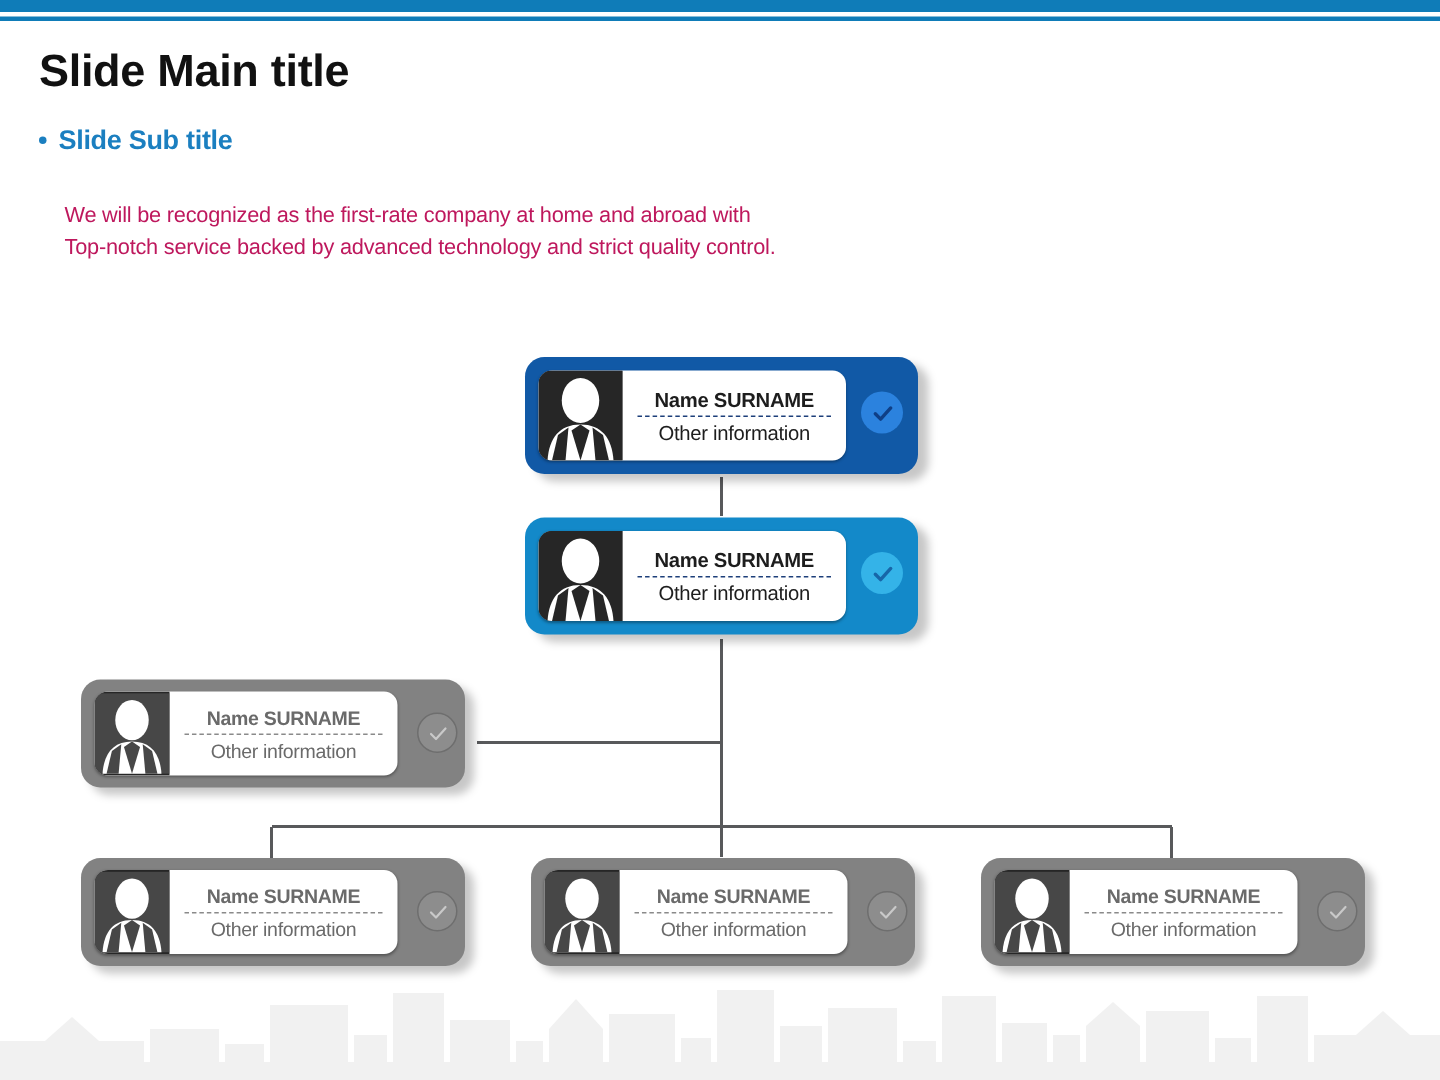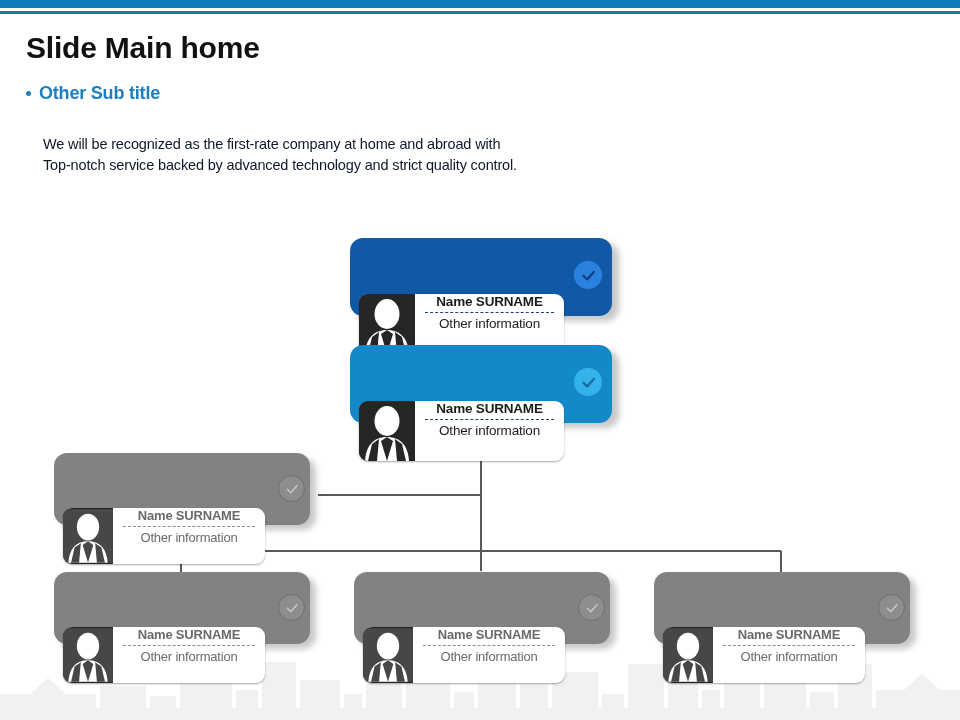--- a/index.html
+++ b/index.html
@@ -57,21 +57,21 @@
     font-weight: bold;
     color: #1b7fc0;
     letter-spacing: -0.2px;
     white-space: nowrap;
   }
   #body-text {
     position: absolute;
     left: 43px; top: 134px;
     font-size: 14.5px;
     line-height: 21px;
-    color: #0f172a;
+    color: #be185d;
     white-space: pre-line;
     letter-spacing: -0.15px;
   }
 
   
   #skyline {
     position: absolute;
     left: 0; bottom: 0;
     width: 960px; height: 86px;
     pointer-events: none;
@@ -98,24 +98,23 @@
     border-radius: 13px;
     background: rgba(0,0,0,0.22);
     filter: blur(3px);
   }
   .node-inner {
     position: absolute;
     left: 9px;
     background: #ffffff;
     border-radius: 9px;
     display: flex;
-    align-items: flex-start;
+    align-items: center;
     box-shadow: 0 1px 2px rgba(0,0,0,0.35);
     overflow: hidden;
-    margin-top: 47px;
   }
   .avatar {
     flex: 0 0 auto;
     background: #262626;
     display: block;
   }
   .node-text {
     flex: 1 1 auto;
     display: flex;
     flex-direction: column;
@@ -160,25 +159,25 @@
   .theme-gray { background: #828282; }
   .theme-gray .node-name, .theme-gray .node-info { color: #6a6a6a; }
   .theme-gray .node-sep { border-color: #8a8a8a; }
 </style>
 </head>
 <body>
 
 <div id="top-bar-thick"></div>
 <div id="top-bar-thin"></div>
 
-<div id="slide-title">Slide Main home</div>
+<div id="slide-title">Slide Main title</div>
 
 <div id="subtitle-row">
   <span id="subtitle-bullet"></span>
-  <span id="slide-subtitle">Other Sub title</span>
+  <span id="slide-subtitle">Slide Sub title</span>
 </div>
 
 <div id="body-text">We will be recognized as the first-rate company at home and abroad with
 Top-notch service backed by advanced technology and strict quality control.</div>
 
 <svg id="skyline" viewBox="0 0 960 86" preserveAspectRatio="none">
   <g fill="#f1f1f1">
     <polygon points="0,86 0,60 30,60 48,44 66,60 96,60 96,86"></polygon>
     <rect x="100" y="52" width="46" height="34"></rect>
     <rect x="150" y="62" width="26" height="24"></rect>

